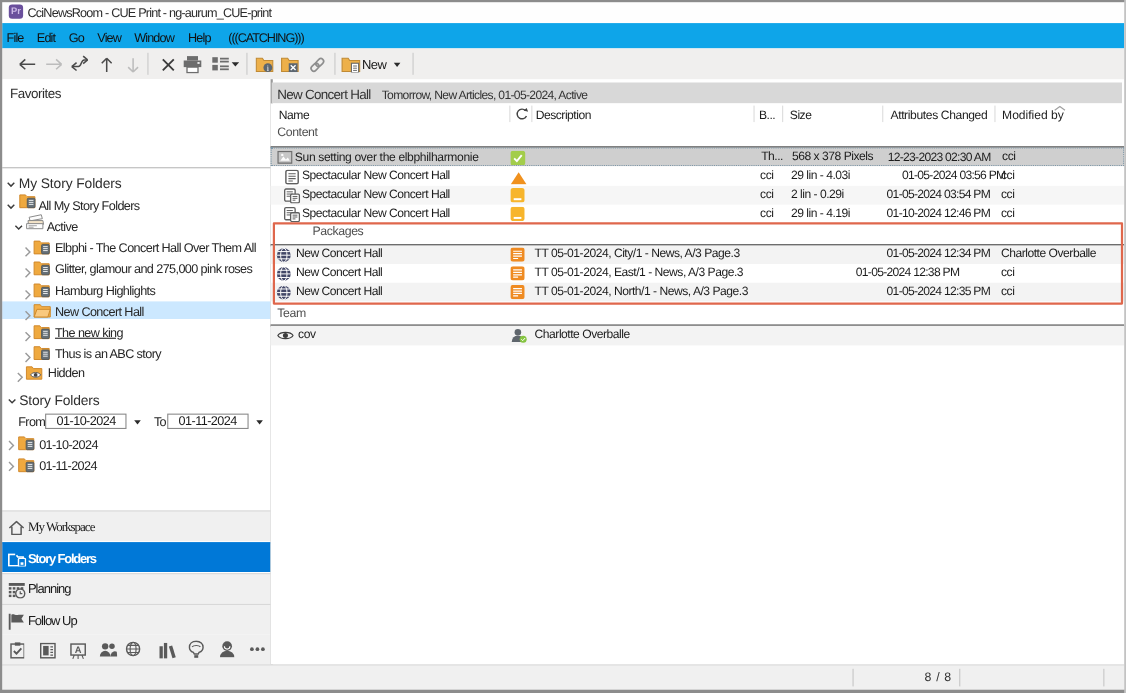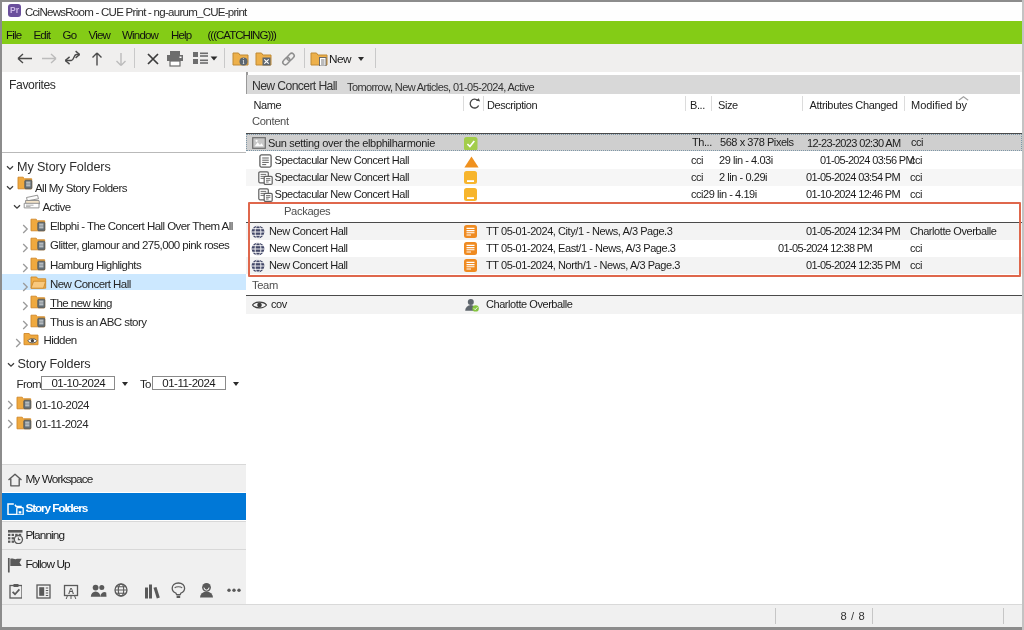--- a/index.html
+++ b/index.html
@@ -5,21 +5,21 @@
 * { margin:0; padding:0; box-sizing:border-box; }
 html,body { width:1024px; height:630px; overflow:hidden; }
 body { font-family:"Liberation Sans", sans-serif; font-size:12px; color:#1a1a1a; }
 #win { position:relative; width:1024px; height:630px; background:#fff; }
 .abs { position:absolute; }
 .tx { position:absolute; white-space:nowrap; }
 .ic { position:absolute; }
 #titlebar { position:absolute; left:2px; top:2px; width:1020px; height:19px; background:#fefefe; }
 #prlogo { position:absolute; left:6px; top:2px; width:13px; height:13px; background:#6a4f9c; border-radius:3px; color:#cdbae6; font-size:8.5px; font-weight:bold; text-align:center; line-height:13px; }
 #titletext { position:absolute; left:23px; top:3.5px; font-size:11.5px; letter-spacing:-0.73px; color:#2b2b2b; }
-#menubar { position:absolute; left:2px; top:21px; width:1020px; height:23px; background:#84cc16; }
+#menubar { position:absolute; left:2px; top:21px; width:1020px; height:23px; background:#0ea5e9; }
 .mi { position:absolute; top:8px; font-size:11.5px; letter-spacing:-0.8px; color:#111; }
 #toolbar { position:absolute; left:2px; top:44px; width:1020px; height:28px; background:#f0efee; }
 .tsep { position:absolute; top:4px; width:1px; height:20px; background:#c9c9c9; }
 #leftpanel { position:absolute; left:2px; top:72px; width:244px; height:533px; background:#fff; font-size:11.5px; }
 #vdivider { position:absolute; left:246px; top:72px; width:1.5px; height:533px; background:#9a9a9a; }
 .trtx { position:absolute; white-space:nowrap; letter-spacing:-0.55px; color:#262626; font-size:11.5px; }
 .navbtn { position:absolute; left:0; width:244px; height:28px; background:#f0f0f0; border-top:1px solid #d8d8d8; }
 .navbtn span { position:absolute; left:23.4px; top:6.8px; font-size:11.8px; color:#1a1a1a; letter-spacing:-0.9px; }
 #graybar { position:absolute; left:247px; top:75px; width:773px; height:19px; background:#d8d8d8; }
 #contentarea { position:absolute; left:246px; top:94px; width:776px; height:510px; background:#fff; }
@@ -232,21 +232,21 @@
     <svg class="ic" style="left:5px; top:346.8px;" width="7" height="10">
         <path d="M1.2 1 L5.2 5 L1.2 9" stroke="#9a9a9a" stroke-width="1.3" fill="none"></path>
       </svg>
     <svg class="ic" style="left:13.5px; top:342.6px;" width="17" height="15">
         <path d="M1 2.2 h5.2 l1.2 1.6 H14.7 v10 H1 z" fill="#efa93f" stroke="#d0882a" stroke-width="0.9"></path>
         <path d="M1 3.8 h6 v-1 l1 1" fill="#f7c270" stroke="none"></path>
         <rect x="7.8" y="5.2" width="7" height="8.6" rx="1" fill="#667077" stroke="#4e565c" stroke-width="0.8"></rect>
         <path d="M9.2 7.2 h4.2 M9.2 9 h4.2 M9.2 10.8 h4.2" stroke="#e8eaeb" stroke-width="0.9"></path>
       </svg>
     <span class="trtx" style="left:33.6px; top:345.8px;">01-11-2024</span>
-    <div class="navbtn" style="top:392px; height:28px;">
+    <div class="navbtn" style="top:392px; height:28px;font-family:Liberation Serif, serif;">
       <svg class="ic" style="left:5px; top:8px;" width="16" height="14">
           <path d="M1.5 7 L8 1.2 L14.5 7 M3.8 5.8 V12.8 H12.2 V5.8" stroke="#5a5a5a" stroke-width="1.35" fill="none" stroke-linejoin="round"></path>
         </svg>
       <span>My Workspace</span>
     </div>
     <div class="navbtn" style="top:420.5px; height:27px; background:#0078d7; border-top:1px solid #0078d7;">
       <svg class="ic" style="left:5px; top:9px;" width="17" height="12">
           <path d="M6.8 1 H1 v10.4 h9 M8 1.8 l1.2 1.6 H14 v3" stroke="#fff" stroke-width="1.5" fill="none"></path>
           <rect x="9.8" y="4.6" width="6.4" height="7.4" rx="0.8" fill="#0078d7" stroke="#fff" stroke-width="1.3"></rect>
           <rect x="11.7" y="8.2" width="2.6" height="2.3" fill="#fff"></rect>
@@ -408,21 +408,21 @@
           <path d="M2.6 3.4 h5.6 M2.6 5.4 h5.6 M2.6 7.4 h5.6" stroke="#5f5f5f" stroke-width="0.9"></path>
           <rect x="6.2" y="5.4" width="8" height="8" rx="1.2" fill="#fff" stroke="#5f5f5f" stroke-width="1.2"></rect>
           <path d="M8 7.6 h4.4 M8 9.3 h4.4 M8 11 h2.6" stroke="#5f5f5f" stroke-width="0.9"></path>
         </svg>
       <span class="cell" style="left:28.5px;">Spectacular New Concert Hall</span>
       <svg class="ic" style="left:218px; top:2px;" width="13" height="13">
           <rect x="0" y="0" width="13" height="13" rx="2.5" fill="#f7b52c"></rect>
           <rect x="3" y="9.2" width="7" height="1.8" fill="#fff"></rect>
         </svg>
       <span class="cell" style="left:445px;">cci</span>
-      <span class="cell" style="left:457px;">29 lin - 4.19i</span>
+      <span class="cell" style="left:473px;">29 lin - 4.19i</span>
       <span class="cell" style="left:560px; letter-spacing:-0.65px;">01-10-2024 12:46 PM</span>
       <span class="cell" style="left:664px;">cci</span>
     </div>
     <span class="sech" style="top:111px;padding-left:32px;">Packages</span>
     <div class="gline" style="top:127.5px;"></div>
     <div class="row" style="top:129px; background:#f3f3f3;">
       <svg class="ic" style="left:5px; top:1.5px;" width="14" height="14">
           <circle cx="7" cy="7" r="6.3" fill="#434868"></circle>
           <ellipse cx="7" cy="7" rx="2.9" ry="6.3" fill="none" stroke="#fff" stroke-width="0.9"></ellipse>
           <path d="M0.7 7 h12.6 M1.6 3.7 h10.8 M1.6 10.3 h10.8" stroke="#fff" stroke-width="0.9" fill="none"></path>

